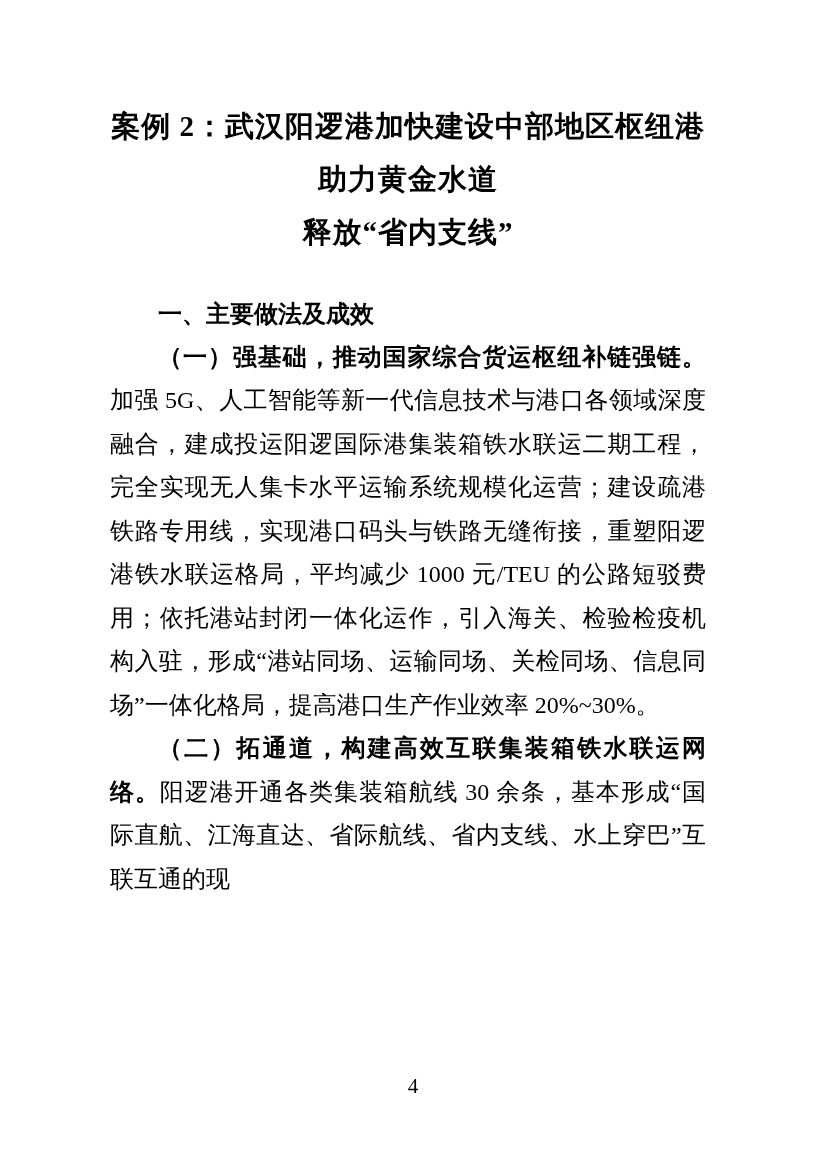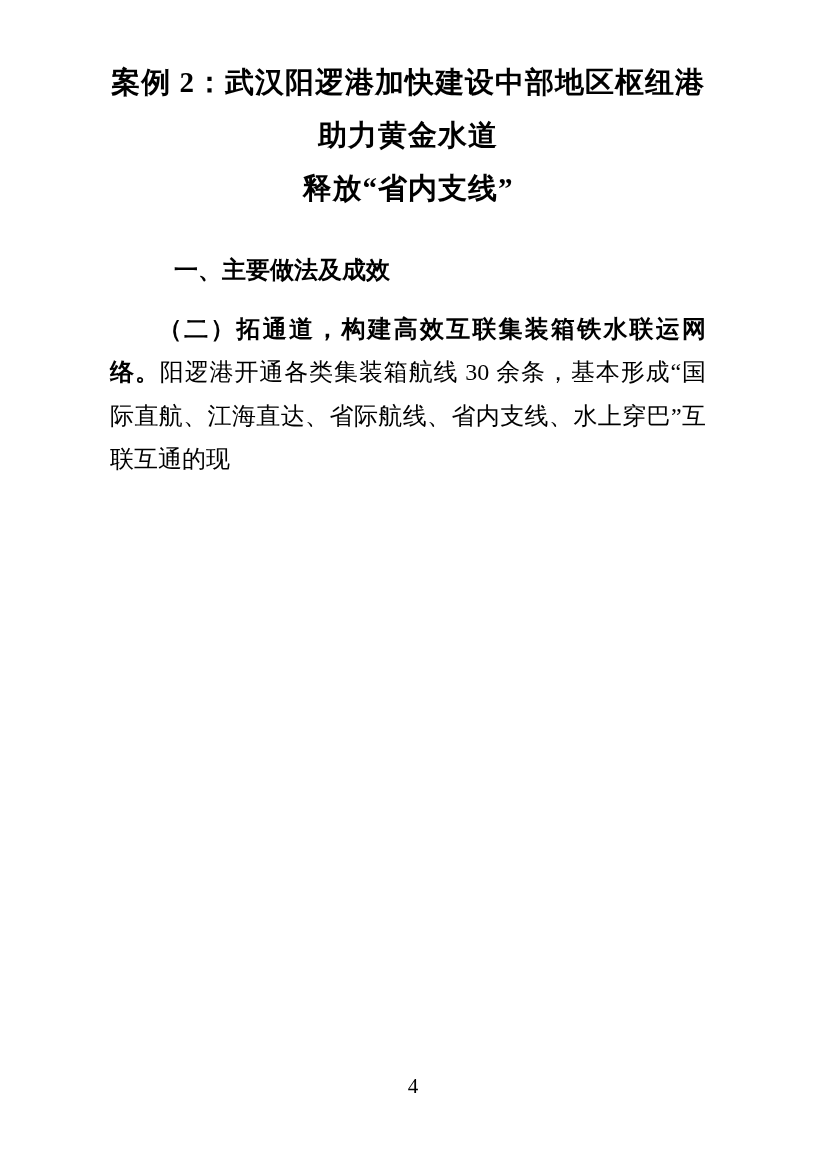--- a/index.html
+++ b/index.html
@@ -7,21 +7,21 @@
     padding: 0;
     background: #ffffff;
   }
   .page {
     position: relative;
     width: 826px;
     height: 1169px;
     margin: 0 auto;
     background: #ffffff;
     box-sizing: border-box;
-    padding: 56px 120px 0 110px;
+    padding: 100px 120px 0 110px;
     font-family: "Liberation Serif", "DejaVu Serif", serif;
     color: #000000;
     overflow: hidden;
   }
   .doc-title {
     margin: 0 0 33px 0;
     font-size: 29px;
     line-height: 53px;
     font-weight: bold;
     text-align: center;
@@ -33,21 +33,21 @@
   .body-para {
     margin: 0;
     font-size: 24px;
     line-height: 43.5px;
     text-align: justify;
     text-justify: inter-ideograph;
     text-indent: 48px;
     word-break: break-all;
   }
   .section-heading {
-    margin: 16px;
+    margin: 0;
     font-size: 24px;
     line-height: 43.5px;
     font-weight: bold;
     font-family: "Liberation Sans", "DejaVu Sans", sans-serif;
     text-indent: 48px;
   }
   .section-lead {
     font-weight: bold;
   }
   .page-number {
@@ -66,18 +66,19 @@
 <div class="page">
 
   <h1 class="doc-title">
     <span class="title-line">案例 2：武汉阳逻港加快建设中部地区枢纽港　助力黄金水道</span>
     <span class="title-line">释放“省内支线”</span>
   </h1>
 
 
   <h2 class="section-heading">一、主要做法及成效</h2>
 
+  <p class="body-para"><span class="section-lead">（一）强基础，推动国家综合货运枢纽补链强链。</span><span>加强 5G、人工智能等新一代信息技术与港口各领域深度融合，建成投运阳逻国际港集装箱铁水联运二期工程，完全实现无人集卡水平运输系统规模化运营；建设疏港铁路专用线，实现港口码头与铁路无缝衔接，重塑阳逻港铁水联运格局，平均减少 1000 元/TEU 的公路短驳费用；依托港站封闭一体化运作，引入海关、检验检疫机构入驻，形成“港站同场、运输同场、关检同场、信息同场”一体化格局，提高港口生产作业效率 20%~30%。</span></p>
 
   <p class="body-para"><span class="section-lead">（二）拓通道，构建高效互联集装箱铁水联运网络。</span><span>阳逻港开通各类集装箱航线 30 余条，基本形成“国际直航、江海直达、省际航线、省内支线、水上穿巴”互联互通的现</span></p>
 
   <div class="page-number">4</div>
 
 </div>
 
 </body></html>

